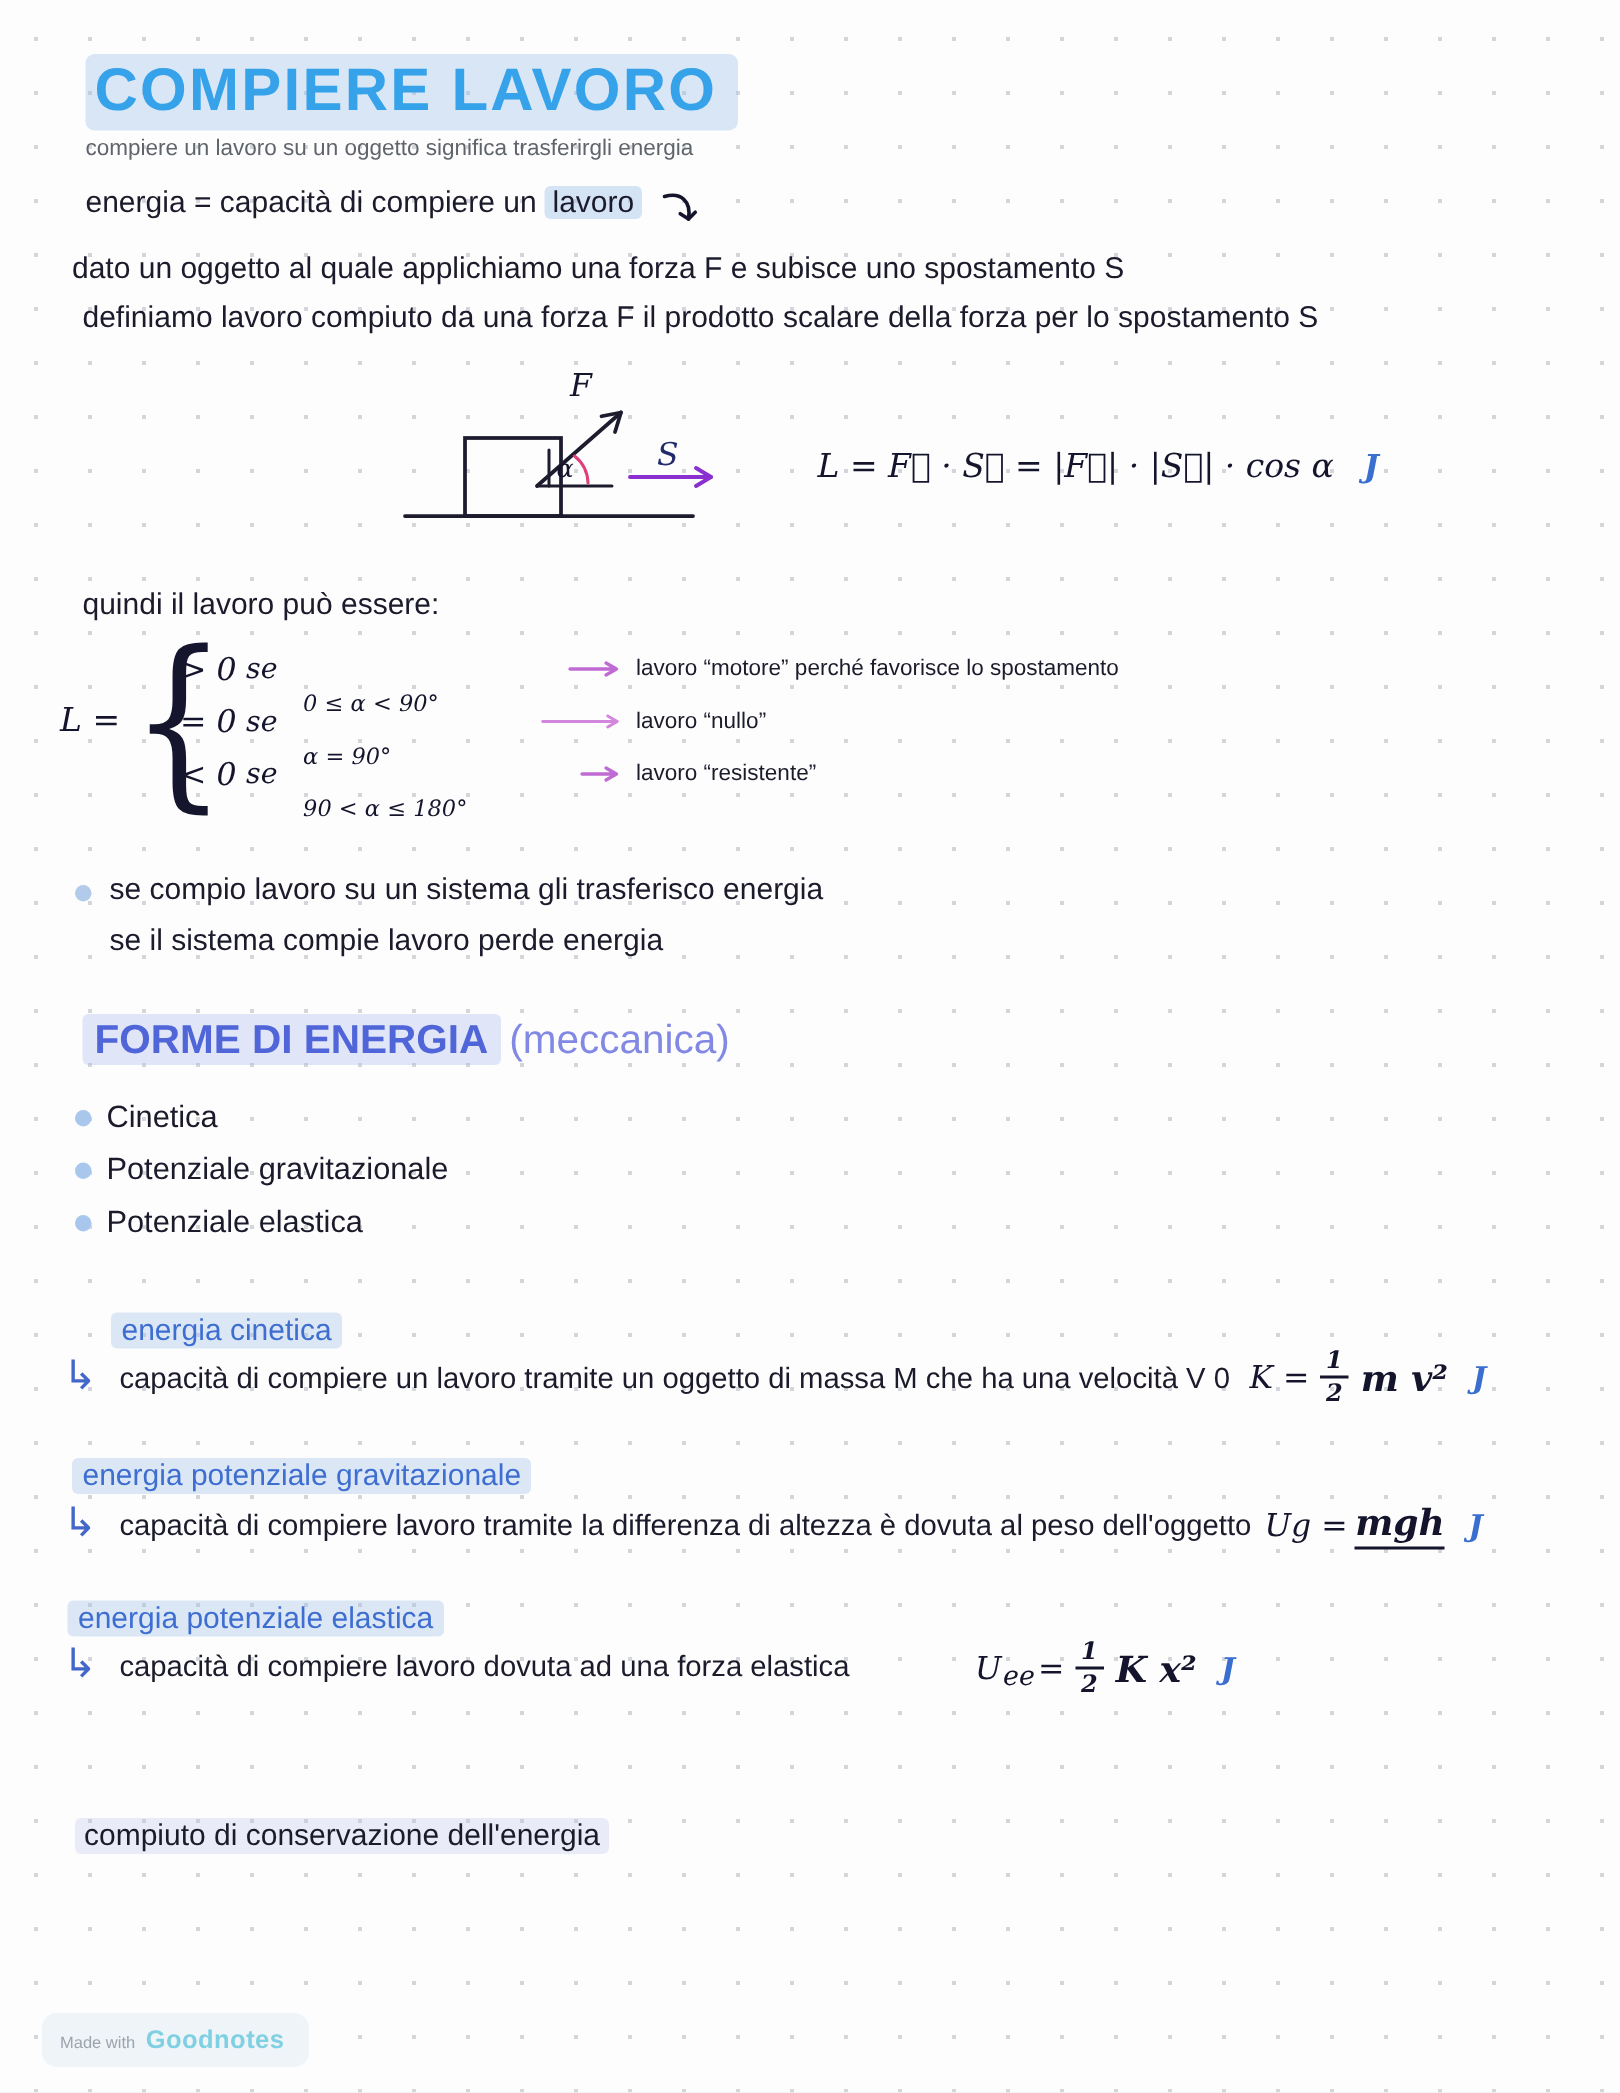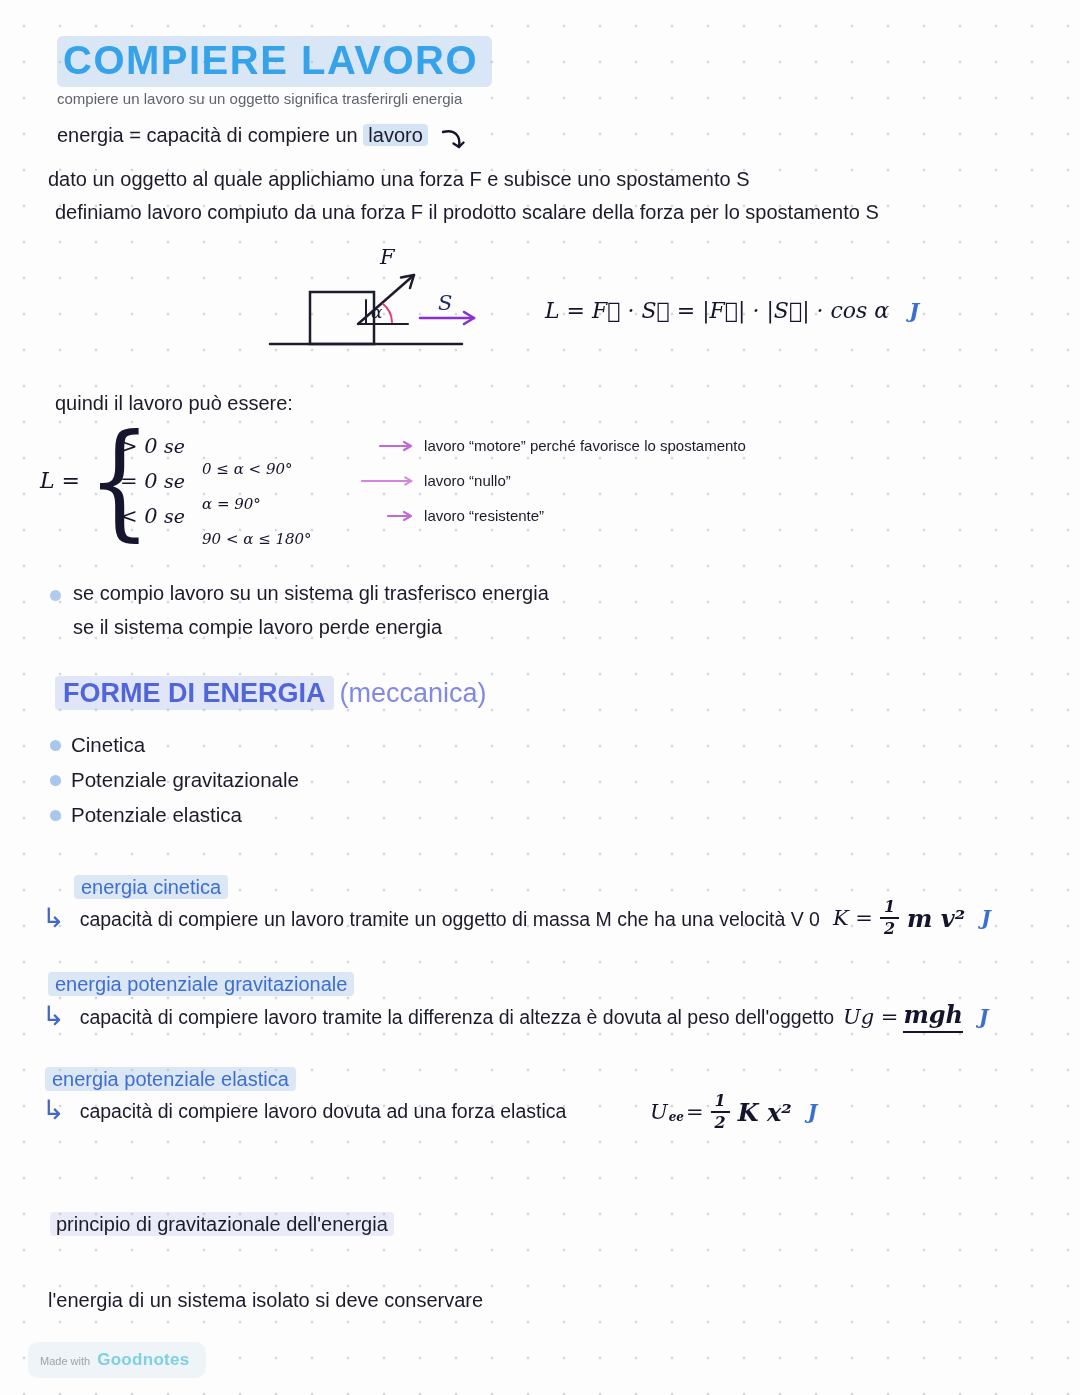--- a/index.html
+++ b/index.html
@@ -76,21 +76,21 @@
   .sec3-title { left:45px; top:1068px; }
   .sec3-desc  { left:42px; top:1100px; width:640px; }
 
   .formula { display:flex; align-items:center; white-space:nowrap; }
   .formula .lhs { font-size:21px; }
   .formula .body { font-size:24px; font-weight:bold; margin-left:5px; }
   .formula .unit { margin-left:16px; font-size:20px; }
   .frac { display:inline-flex; flex-direction:column; align-items:center; margin:0 3px 0 7px; font-size:16px; font-weight:bold; line-height:1.15; }
   .frac .num { border-bottom:2px solid #14142c; padding:0 4px 1px; }
   .frac .den { padding-top:1px; }
-  .sub { font-size:12px; margin:10px 2px 0 1px;font-weight:bold; }
+  .sub { font-size:18px; margin:10px 2px 0 1px; }
   .underlined { border-bottom:2.5px solid #14142c; padding-bottom:2px; }
   .f1 { left:833px; top:898px; }
   .f2 { left:843px; top:1000px; }
   .f3 { left:650px; top:1092px; }
 
   .principle-title { left:50px; top:1213px; }
   .principle-l1 { left:48px; top:1253px; }
   .principle-l2 { left:48px; top:1289px; }
 
   .footer-badge { left:28px; top:1342px; display:flex; align-items:baseline; gap:7px;
@@ -245,21 +245,20 @@
     <span class="sub">ee</span>
     <span class="lhs">=</span>
     <span class="frac">
       <span class="num">1</span>
       <span class="den">2</span>
     </span>
     <span class="body">K x²</span>
     <span class="unit">J</span>
   </div>
 
-  <div class="abs bodytext principle-title"><span class="hl-soft">principio di gravitazionale dell'energia</span></div>
-  <div class="abs bodytext principle-l2">l'energia di un sistema isolato si deve conservare</div>
+  <div class="abs bodytext principle-title"><span class="hl-soft">compiuto di conservazione dell'energia</span></div>
 
   <div class="abs footer-badge">
     <span class="made-with">Made with</span>
     <span class="brand">Goodnotes</span>
   </div>
 
 </div>
 
 </body></html>

